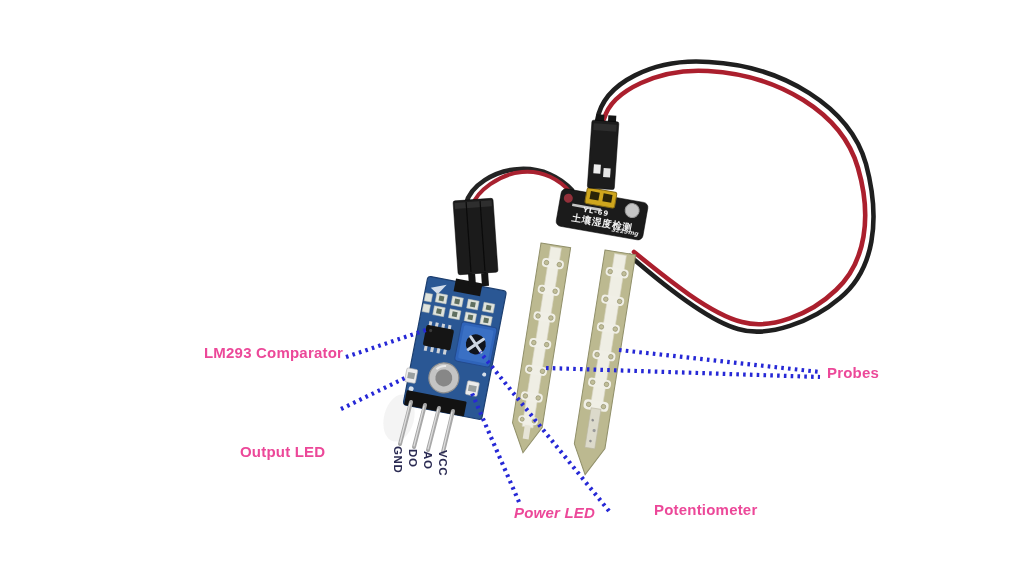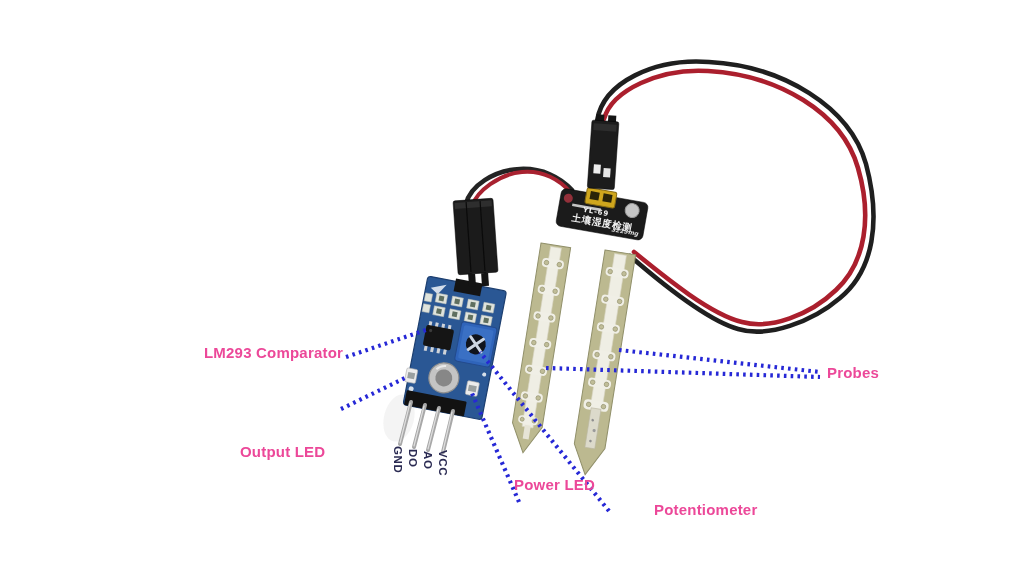--- a/index.html
+++ b/index.html
@@ -240,21 +240,21 @@
     <path class="dotline" d="M341,409 L405,378"></path>
     <path class="dotline" d="M519,502 L471,391"></path>
     <path class="dotline" d="M609,511 L480,352"></path>
     <path class="dotline" d="M546,368 L820,377"></path>
     <path class="dotline" d="M619,350 L820,372"></path>
   </g>
 </svg>
 
   <div class="anno" style="left:204px;top:344px;">LM293 Comparator</div>
   <div class="anno" style="left:240px;top:418px;margin-top:25px;">Output LED</div>
-  <div class="anno" style="left:514px;top:476px;">Power LED</div>
+  <div class="anno" style="left:514px;top:504px;font-style:italic;">Power LED</div>
   <div class="anno" style="left:654px;top:501px;">Potentiometer</div>
   <div class="anno" style="left:827px;top:364px;">Probes</div>
 
   <div class="pin-label" style="left:404px;top:446px;">GND</div>
   <div class="pin-label" style="left:419px;top:449px;">DO</div>
   <div class="pin-label" style="left:434px;top:451px;">AO</div>
   <div class="pin-label" style="left:449px;top:450px;">VCC</div>
 
   <div class="head-text head-model">YL-69</div>
   <div class="head-text head-subtitle">土壤湿度检测</div>

